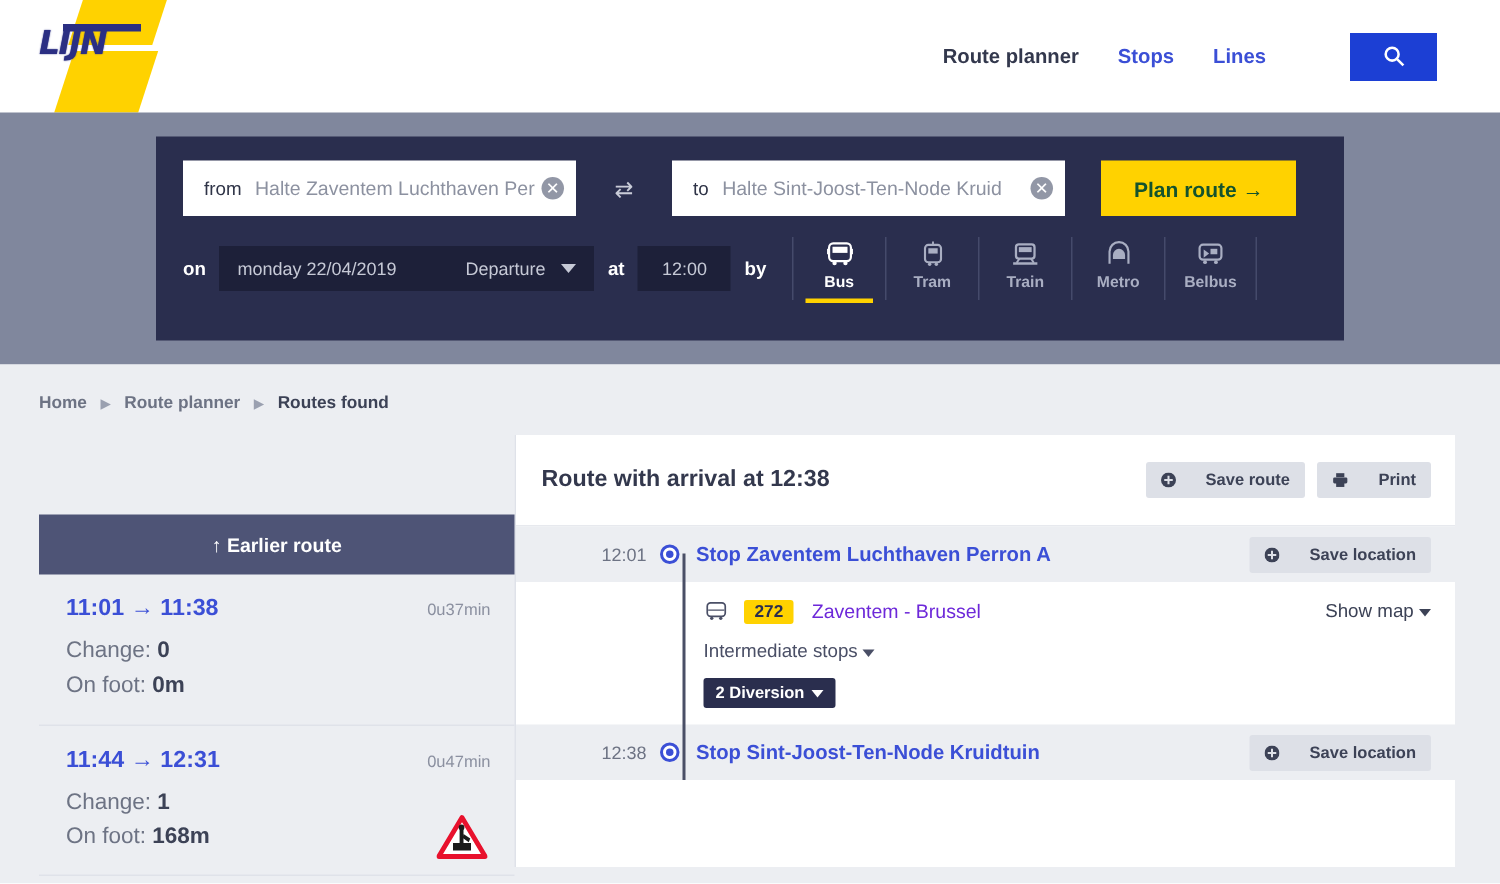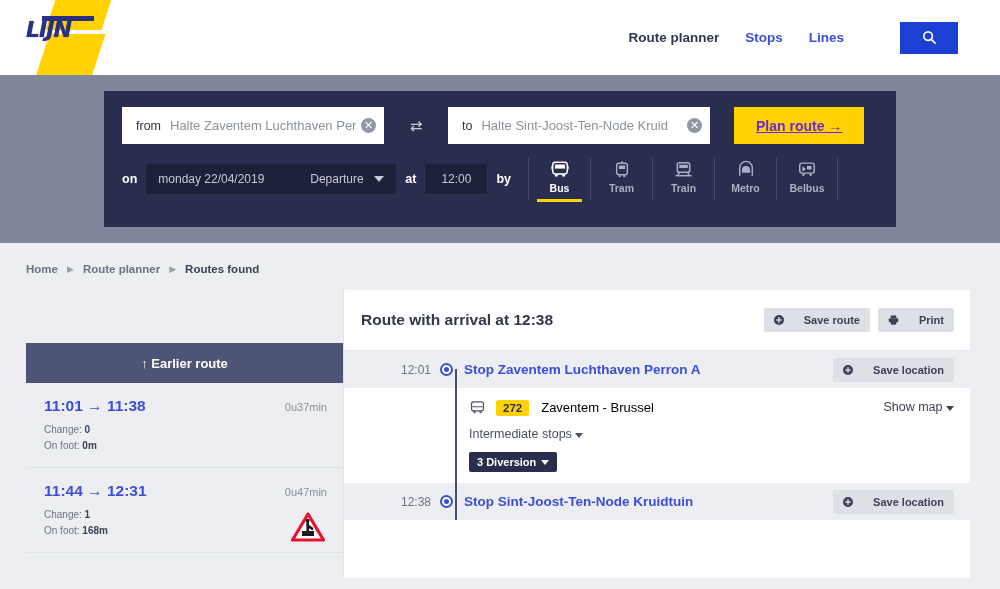--- a/index.html
+++ b/index.html
@@ -160,24 +160,23 @@
     cursor: pointer;
     font-family: "DejaVu Sans", sans-serif;
   }
   .plan-btn {
     margin-left: 24px;
     background: #ffd200;
     border: none;
     height: 37px;
     padding: 0 22px;
     font: bold 14px "Liberation Sans", sans-serif;
-    color: #6d28d9;
+    color: #14532d;
     cursor: pointer;
     white-space: nowrap;
-    text-decoration: underline;
   }
 
   .row2 {
     display: flex;
     align-items: center;
     padding: 14px 0 0 18px;
   }
   .lbl-small {
     font-size: 12.5px; font-weight: bold; color: #ffffff;
     margin: 0 9px;
@@ -269,21 +268,21 @@
     cursor: pointer;
   }
   .route-top {
     display: flex; align-items: baseline; justify-content: space-between;
   }
   .route-times {
     font: bold 15.5px "Liberation Sans", sans-serif;
     color: #3b4fd6;
   }
   .route-dur { font-size: 11px; color: #8b90a0; }
-  .route-meta { margin-top: 7px; font-size: 10px; color: #6d7384; line-height: 1.55; }
+  .route-meta { margin-top: 7px; font-size: 15px; color: #6d7384; line-height: 1.55; }
   .route-meta b { color: #3c4256; }
   .warn-tri {
     position: absolute; right: 18px; bottom: 10px;
     width: 34px; height: 30px;
   }
 
   .detail {
     flex: 1 1 auto;
     background: #ffffff;
   }
@@ -350,21 +349,21 @@
   .line-row { display: flex; }
   .badge {
     background: #ffd200;
     font: bold 11.5px "Liberation Sans", sans-serif;
     color: #2a2e4e;
     padding: 2px 7px;
     margin-left: 10px;
     border-radius: 2px;
   }
   .line-name {
-    font-size: 13px; color: #000000;
+    font-size: 13px; color: #6d28d9;
     margin-left: 12px; cursor: pointer;
   }
   .showmap {
     margin-left: auto;
     font-size: 12.5px; color: #3c4256;
     cursor: pointer;
   }
   .inter {
     margin-top: 11px;
     font-size: 12.5px; color: #4a4f66;
@@ -621,21 +620,21 @@
               <span class="tri-s"></span>
             </span>
           </div>
 
           <div class="inter">
             <span>Intermediate stops</span>
             <span class="tri-s"></span>
           </div>
 
           <div class="diversion">
-            <span>3 Diversion</span>
+            <span>2 Diversion</span>
             <span class="tri-s"></span>
           </div>
         </div>
 
         <div class="stop-row">
           <span class="stop-time">12:38</span>
           <span class="dot"></span>
           <span class="stop-name">Stop Sint-Joost-Ten-Node Kruidtuin</span>
           <button class="gbtn">
             <svg width="10" height="10" viewBox="0 0 12 12">

